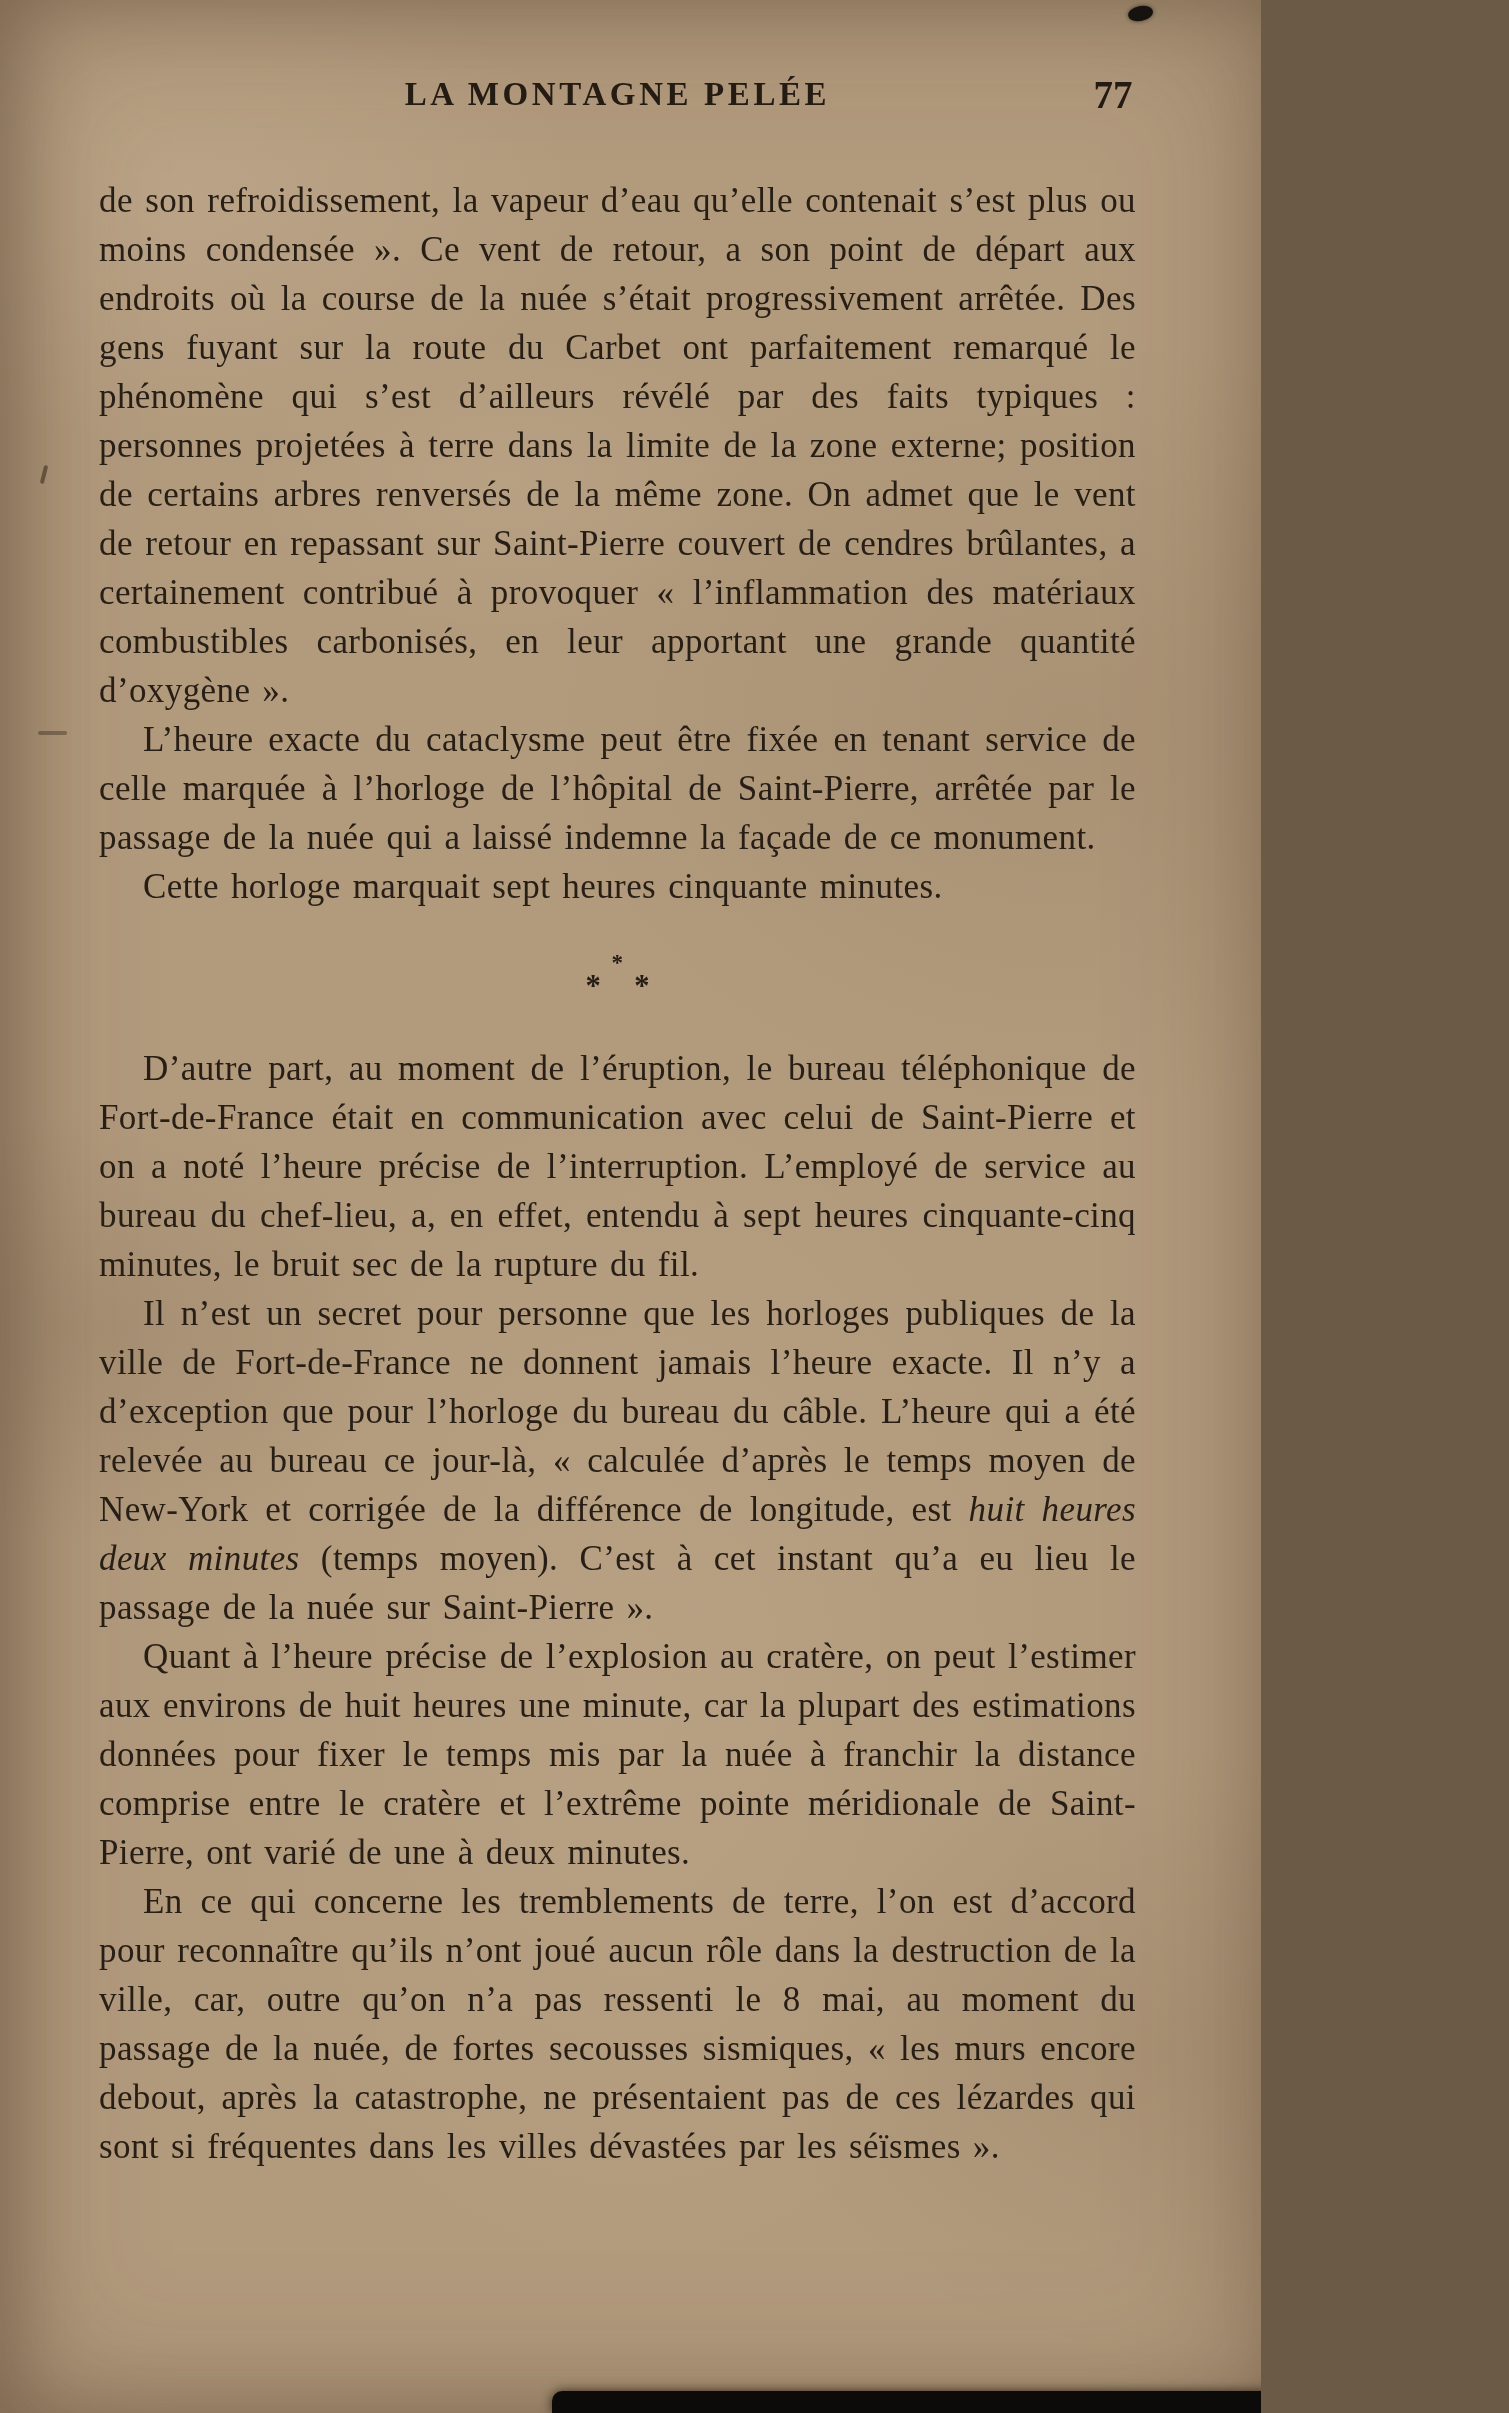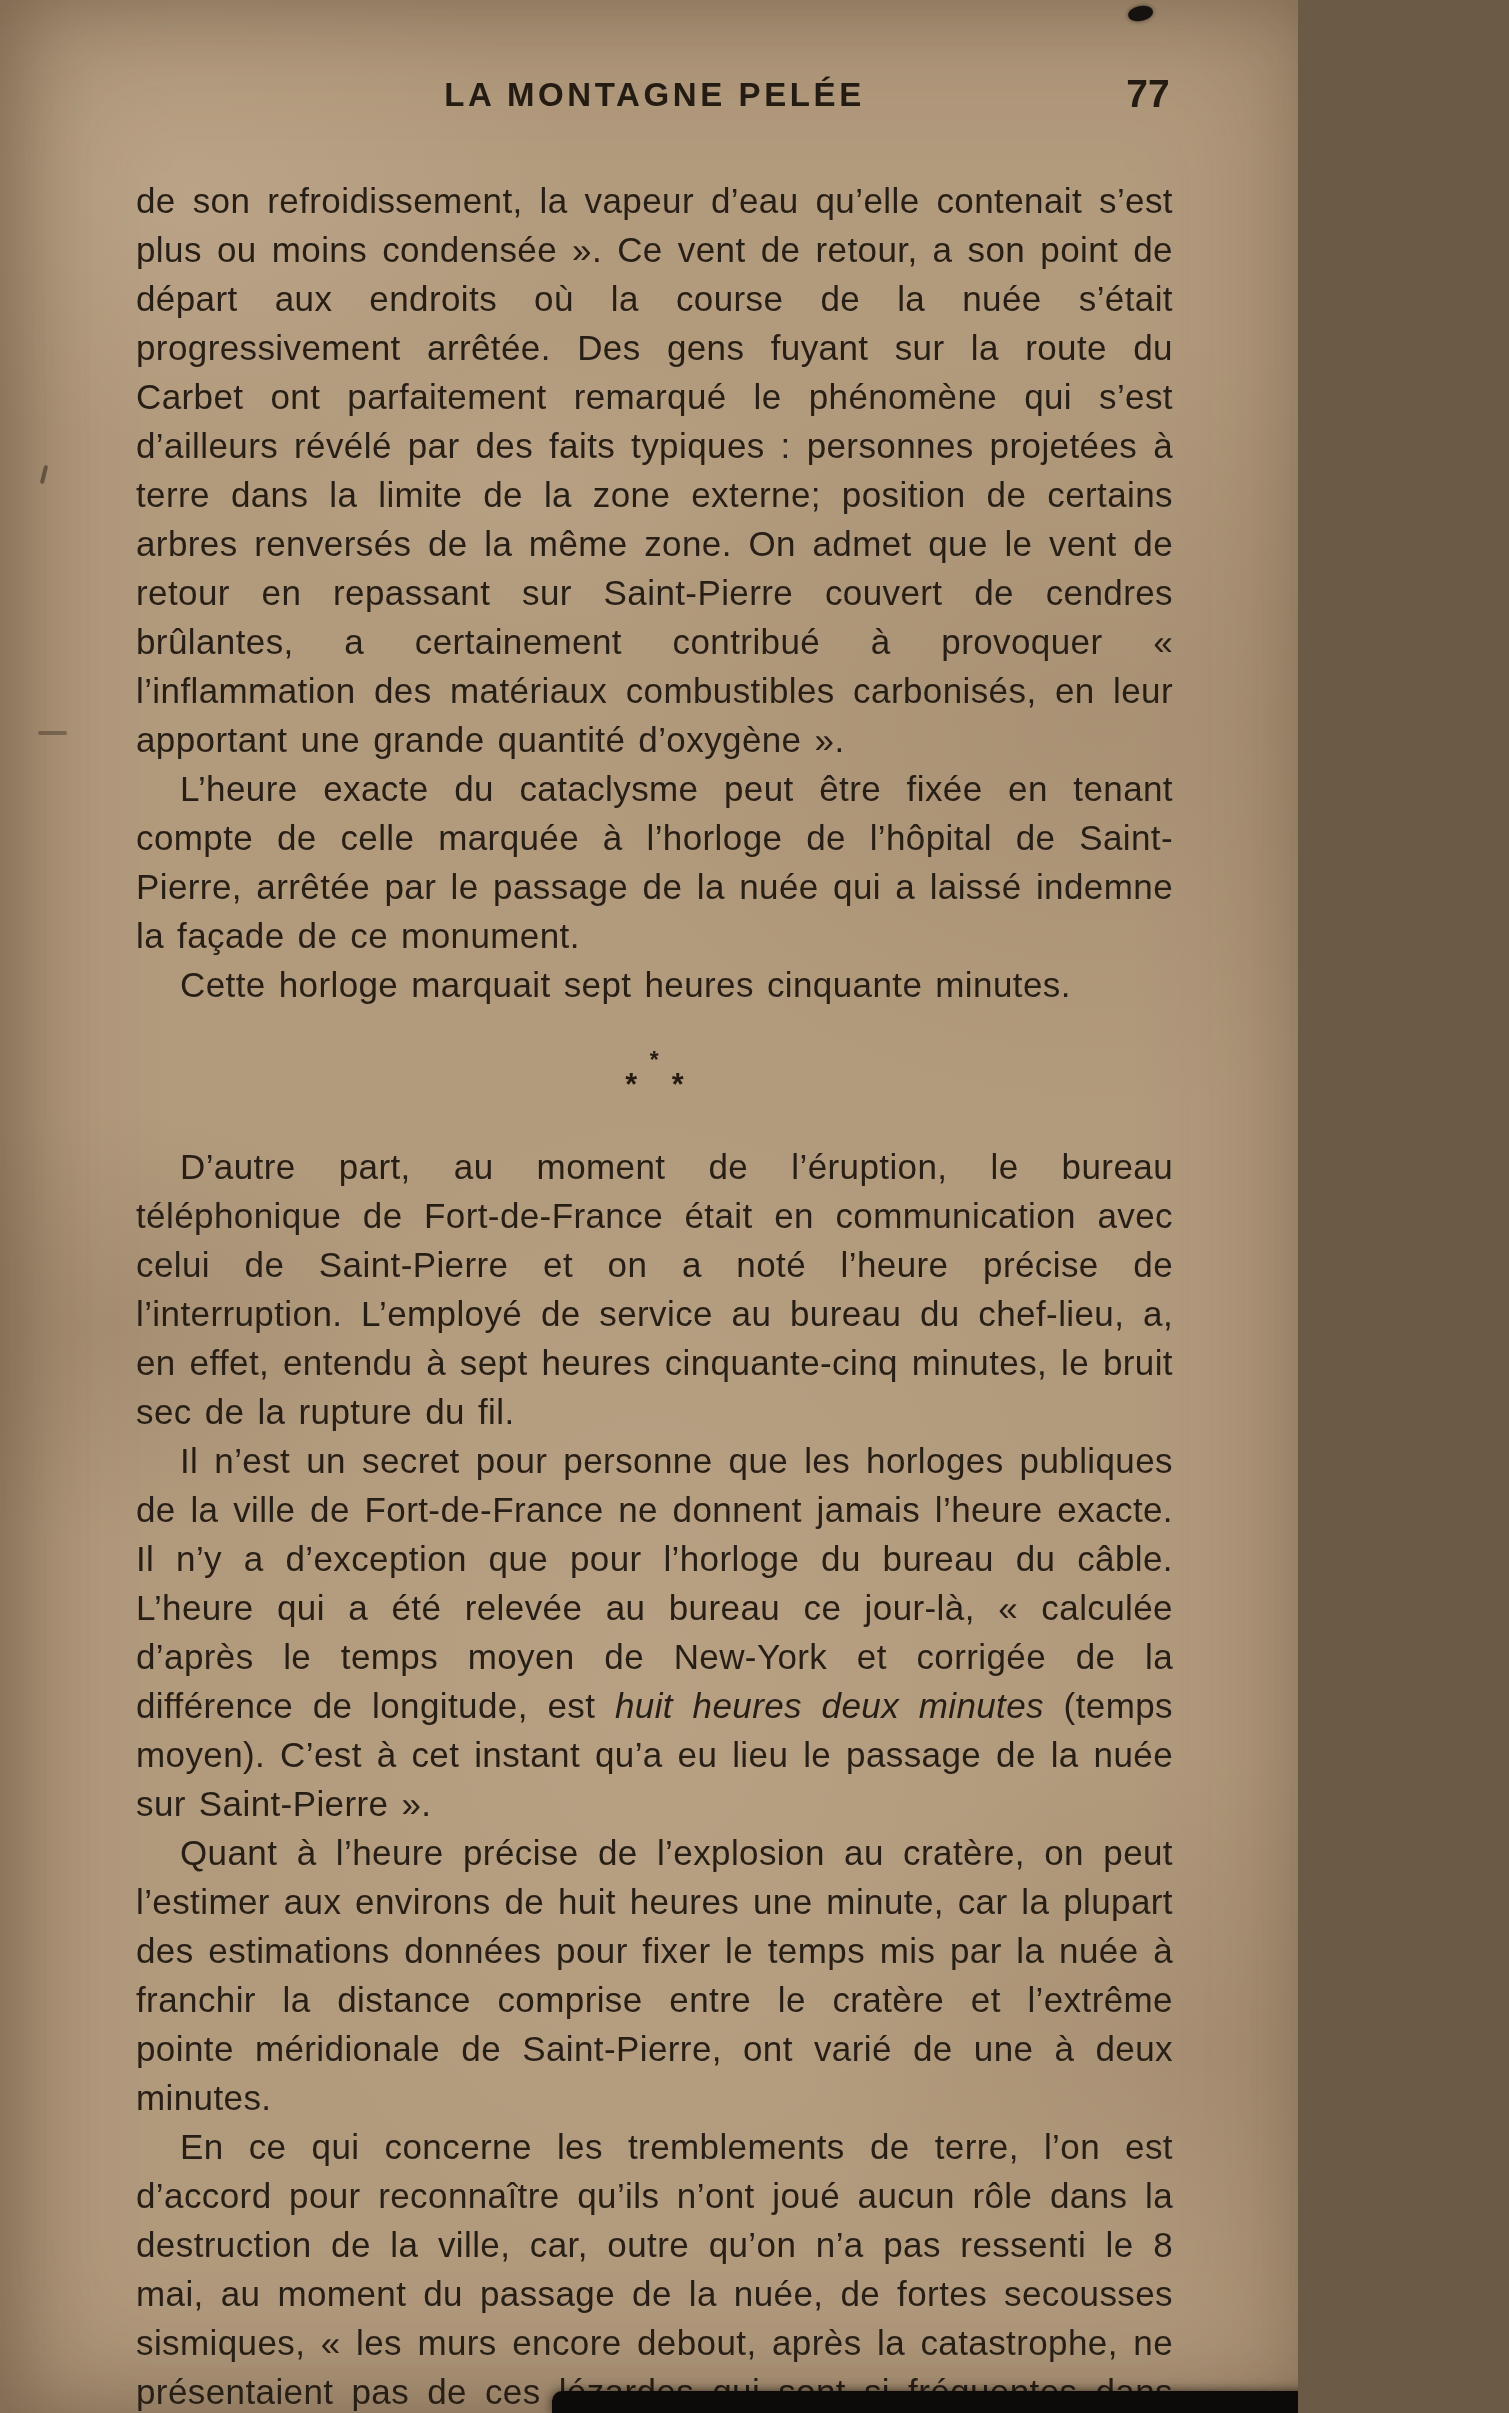--- a/index.html
+++ b/index.html
@@ -15,23 +15,22 @@
     overflow: hidden;
     background-color: #b29a7d;
     background-image:
       radial-gradient(ellipse 654px 436px at 15% 8%,  rgba(255,240,215,0.10), transparent 60%),
       radial-gradient(ellipse 872px 654px at 85% 30%, rgba(90,65,40,0.10),   transparent 60%),
       radial-gradient(ellipse 727px 1017px at 50% 70%, rgba(255,235,205,0.08), transparent 60%),
       radial-gradient(ellipse 509px 363px at 8% 55%,   rgba(80,60,40,0.12),   transparent 60%),
       radial-gradient(ellipse 436px 254px at 40% 20%,  rgba(255,240,210,0.07), transparent 60%),
       radial-gradient(ellipse 654px 509px at 92% 85%,  rgba(85,60,38,0.10),   transparent 60%);
     box-shadow: inset 0 0 145px rgba(70,50,30,0.35), inset 22px 0 65px rgba(60,42,26,0.25);
-    font-family: Liberation Sans, sans-serif;
+    font-family: Liberation Serif, serif;
     color: #271e15;
-    padding-left: 37px;
   }
 
   .page-header {
     position: relative;
     margin: 76px 124px 0 98px;
     text-align: center;
     height: 51px;
   }
 
   .book-title {
@@ -145,21 +144,21 @@
 
   <header class="page-header">
     <span class="book-title">LA MONTAGNE PELÉE</span>
     <span class="page-number">77</span>
   </header>
 
   <main class="page-body">
 
     <p class="continuation">de son refroidissement, la vapeur d’eau qu’elle contenait s’est plus ou moins condensée ». Ce vent de retour, a son point de départ aux endroits où la course de la nuée s’était progressivement arrêtée. Des gens fuyant sur la route du Carbet ont parfaitement remarqué le phénomène qui s’est d’ailleurs révélé par des faits typiques : personnes projetées à terre dans la limite de la zone externe; position de certains arbres renversés de la même zone. On admet que le vent de retour en repassant sur Saint-Pierre couvert de cendres brûlantes, a certainement contribué à provoquer « l’inflammation des matériaux combustibles carbonisés, en leur apportant une grande quantité d’oxygène ».</p>
 
-    <p>L’heure exacte du cataclysme peut être fixée en tenant compte de celle marquée à l’horloge de l’hôpital de Saint-Pierre, arrêtée par le passage de la nuée qui a laissé indemne la façade de ce monument.</p>
+    <p>L’heure exacte du cataclysme peut être fixée en tenant service de celle marquée à l’horloge de l’hôpital de Saint-Pierre, arrêtée par le passage de la nuée qui a laissé indemne la façade de ce monument.</p>
 
     <p>Cette horloge marquait sept heures cinquante minutes.</p>
 
     <div class="asterism">
       <span class="top">*</span>
       <span class="bottom">* *</span>
     </div>
 
     <p>D’autre part, au moment de l’éruption, le bureau téléphonique de Fort-de-France était en communication avec celui de Saint-Pierre et on a noté l’heure précise de l’interruption. L’employé de service au bureau du chef-lieu, a, en effet, entendu à sept heures cinquante-cinq minutes, le bruit sec de la rupture du fil.</p>
 

